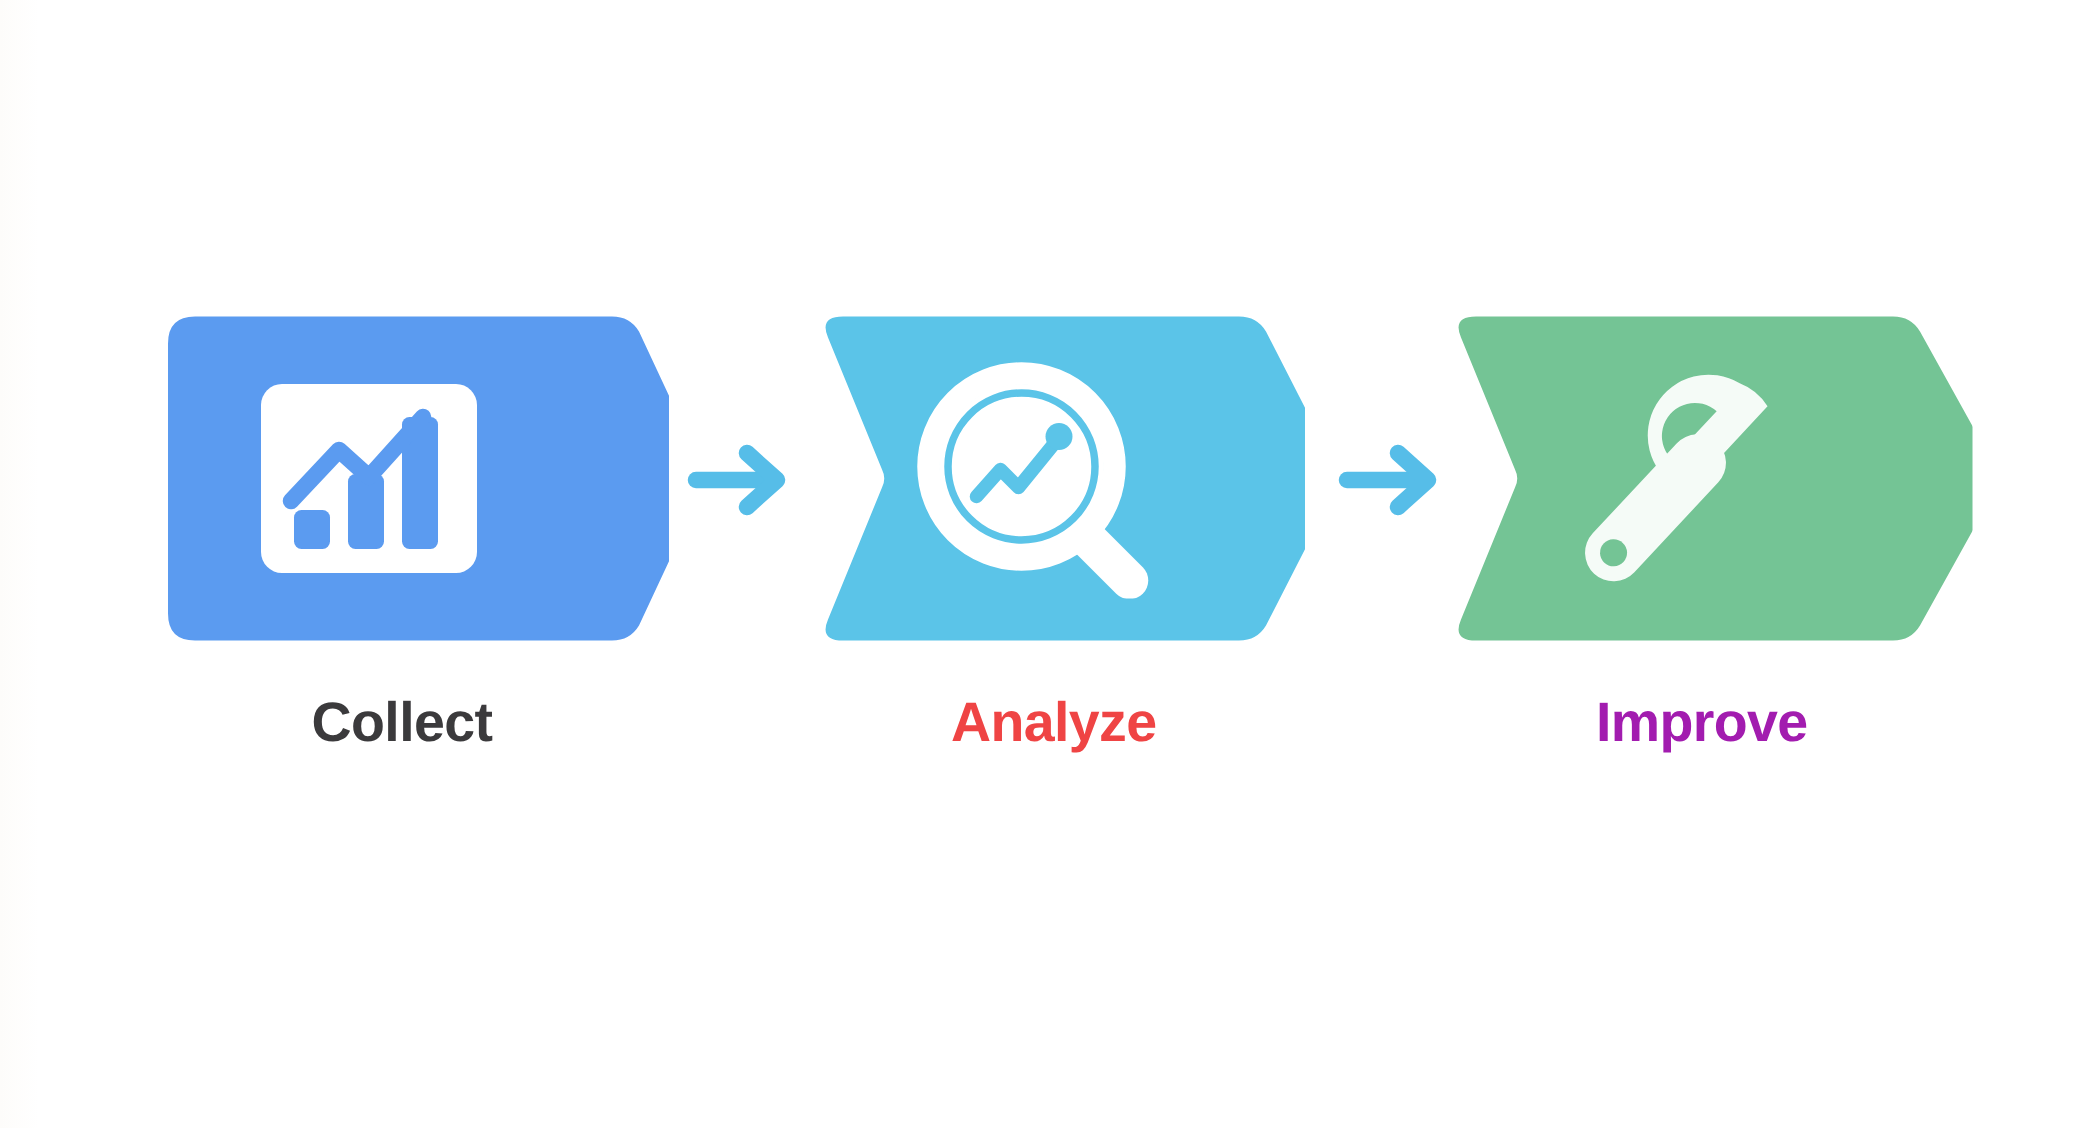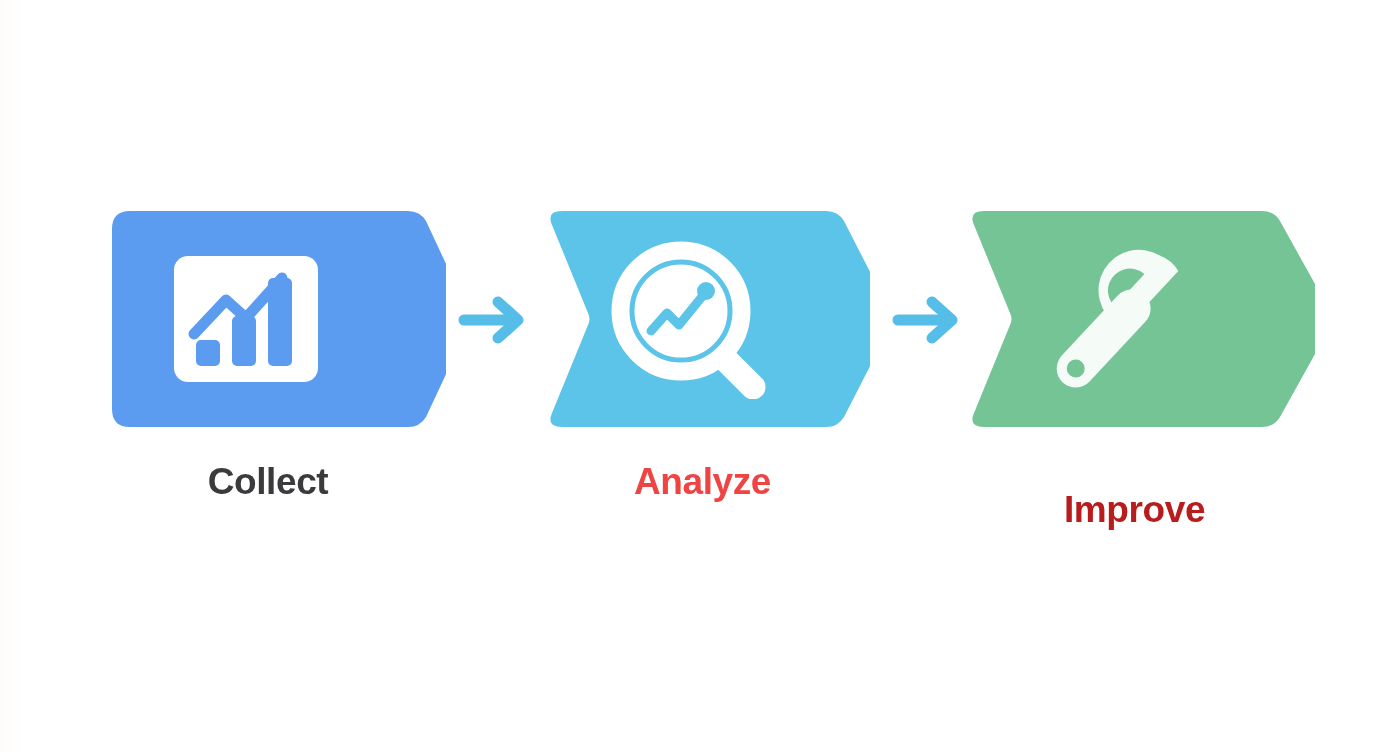--- a/index.html
+++ b/index.html
@@ -201,16 +201,16 @@
                      L 100 66
                      L 136 30
                      A 38 38 0 0 0 118 14 Z" fill="#f5fbf7"></path>
           </g>
         </svg>
       </div>
     </div>
 
     <div class="label label-1" style="color: rgb(59, 58, 60);">Collect</div>
     <div class="label label-2" style="color: #ef4444;">Analyze</div>
-    <div class="label label-3" style="color: #b91c1c; margin-top: 28px;">Improve</div>
+    <div class="label label-3" style="color: #a21caf;">Improve</div>
 
   </div>
 </div>
 
 </body></html>

